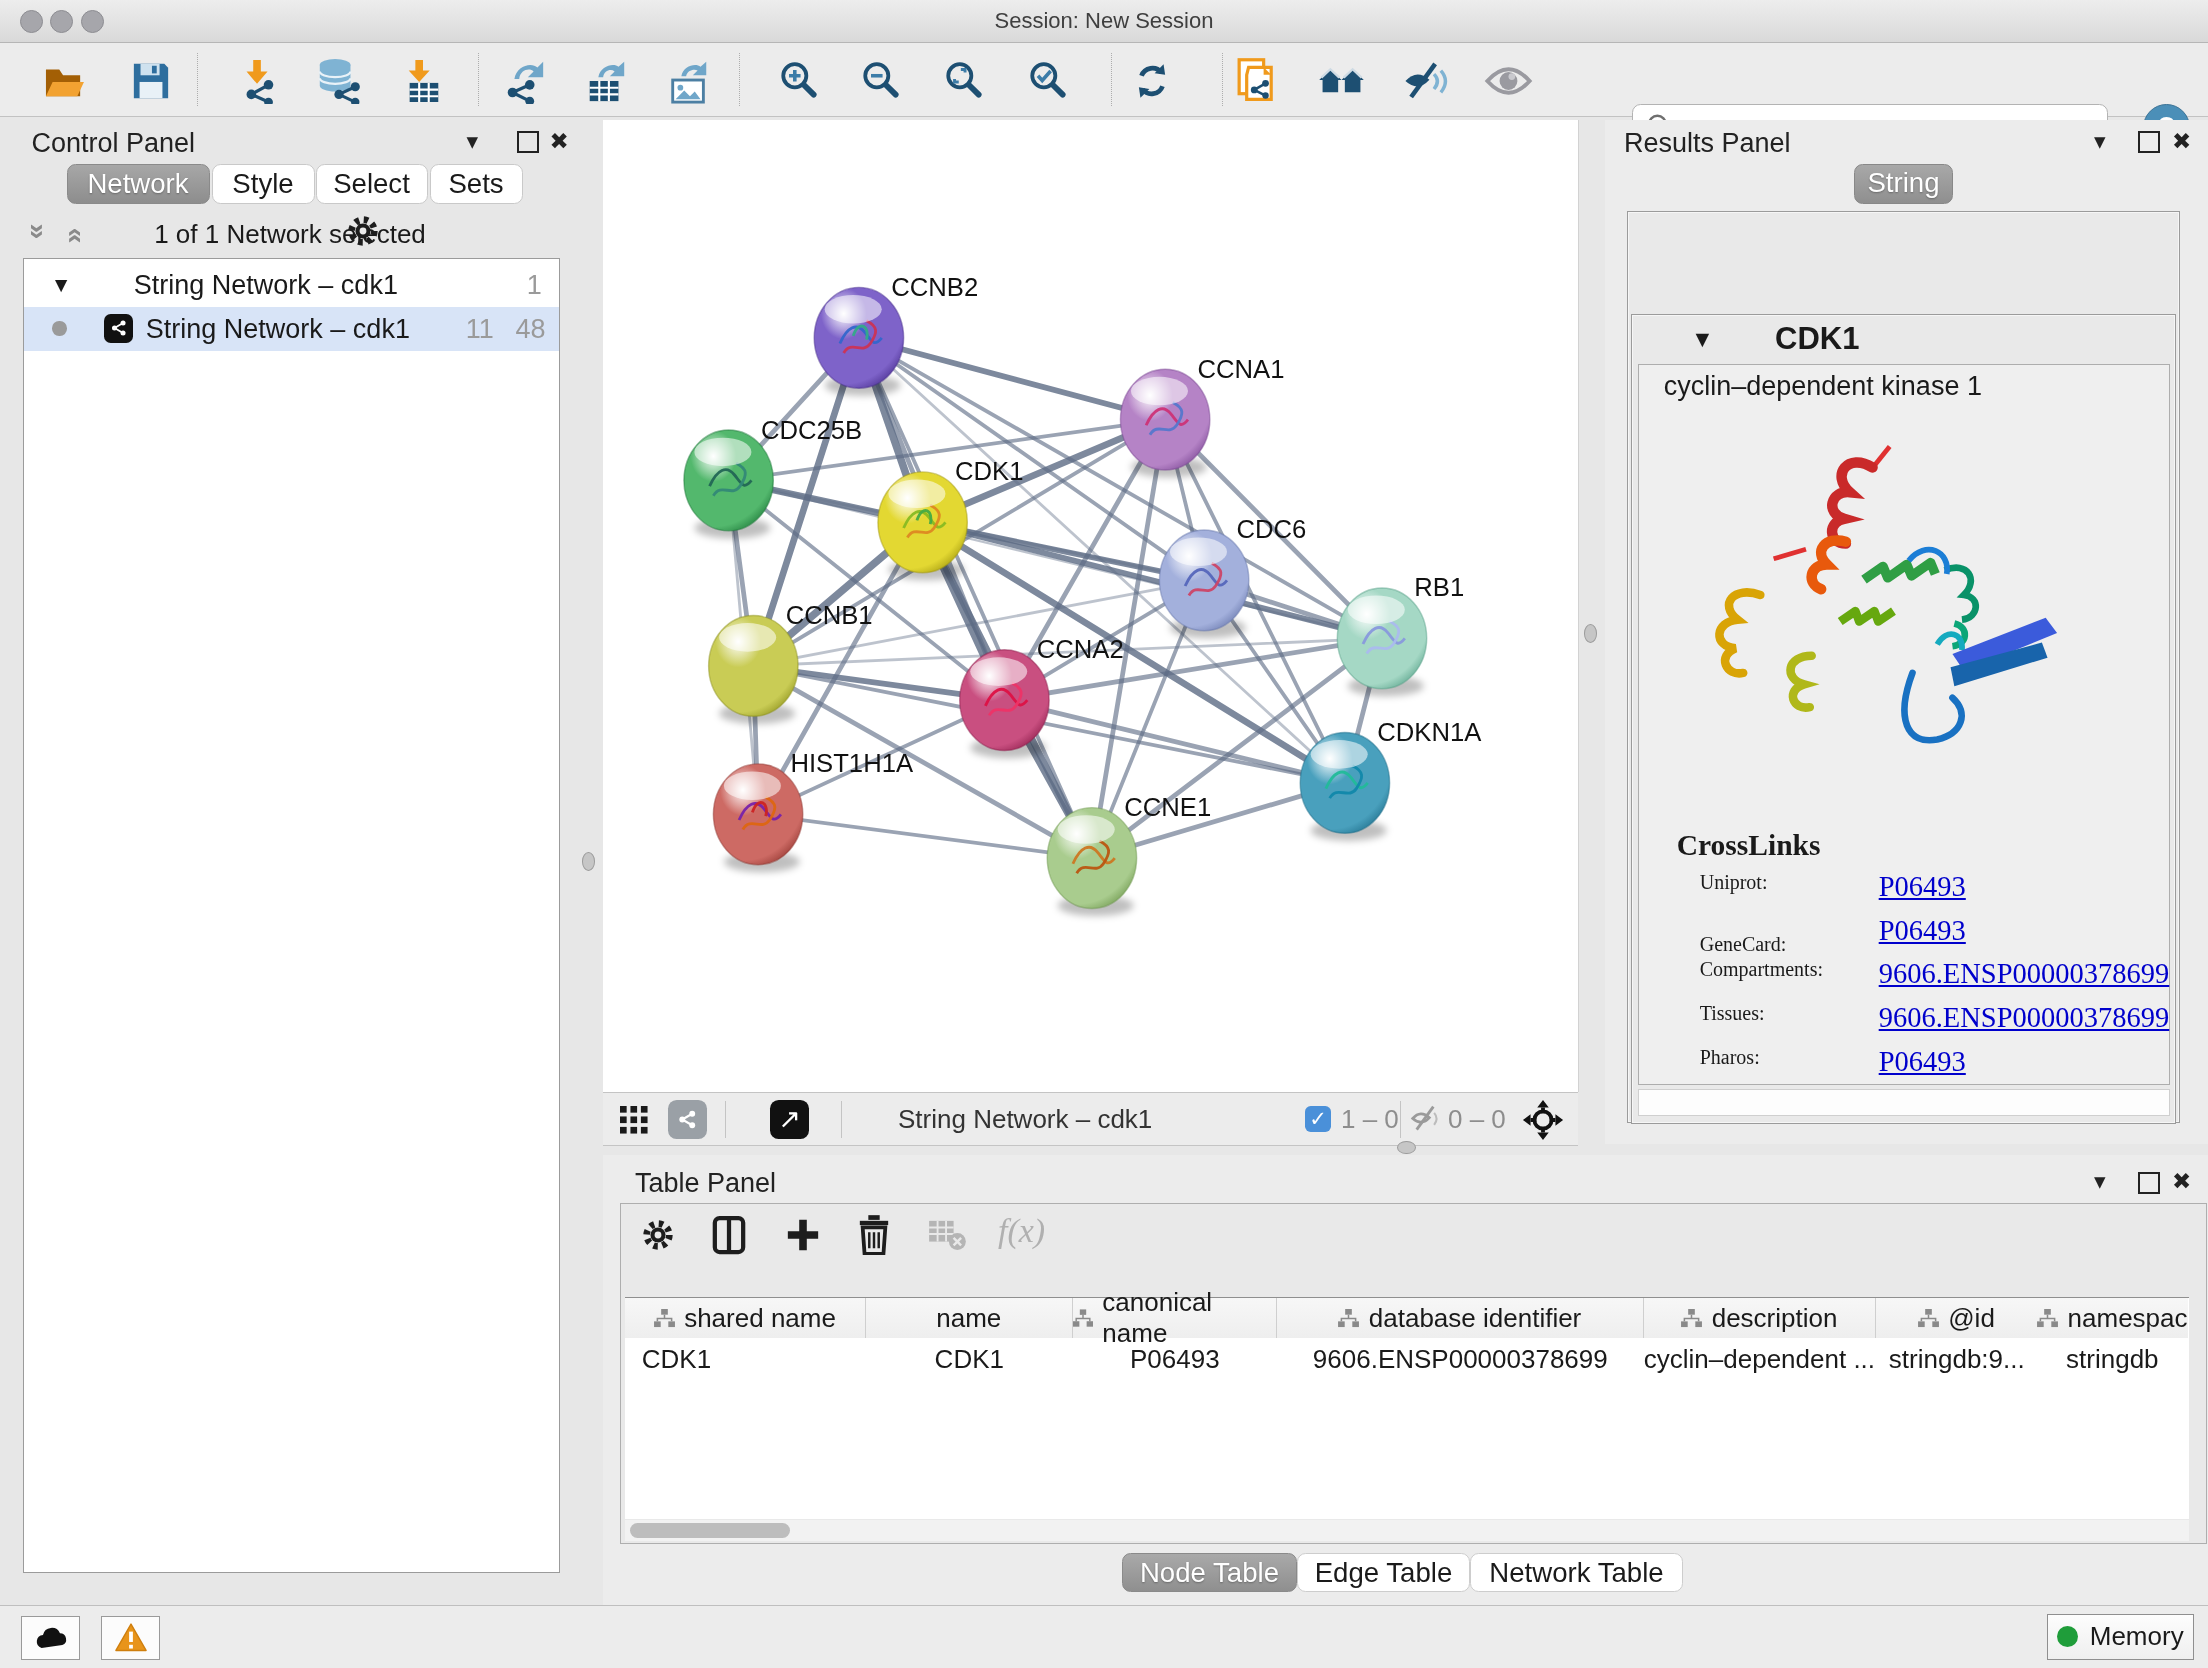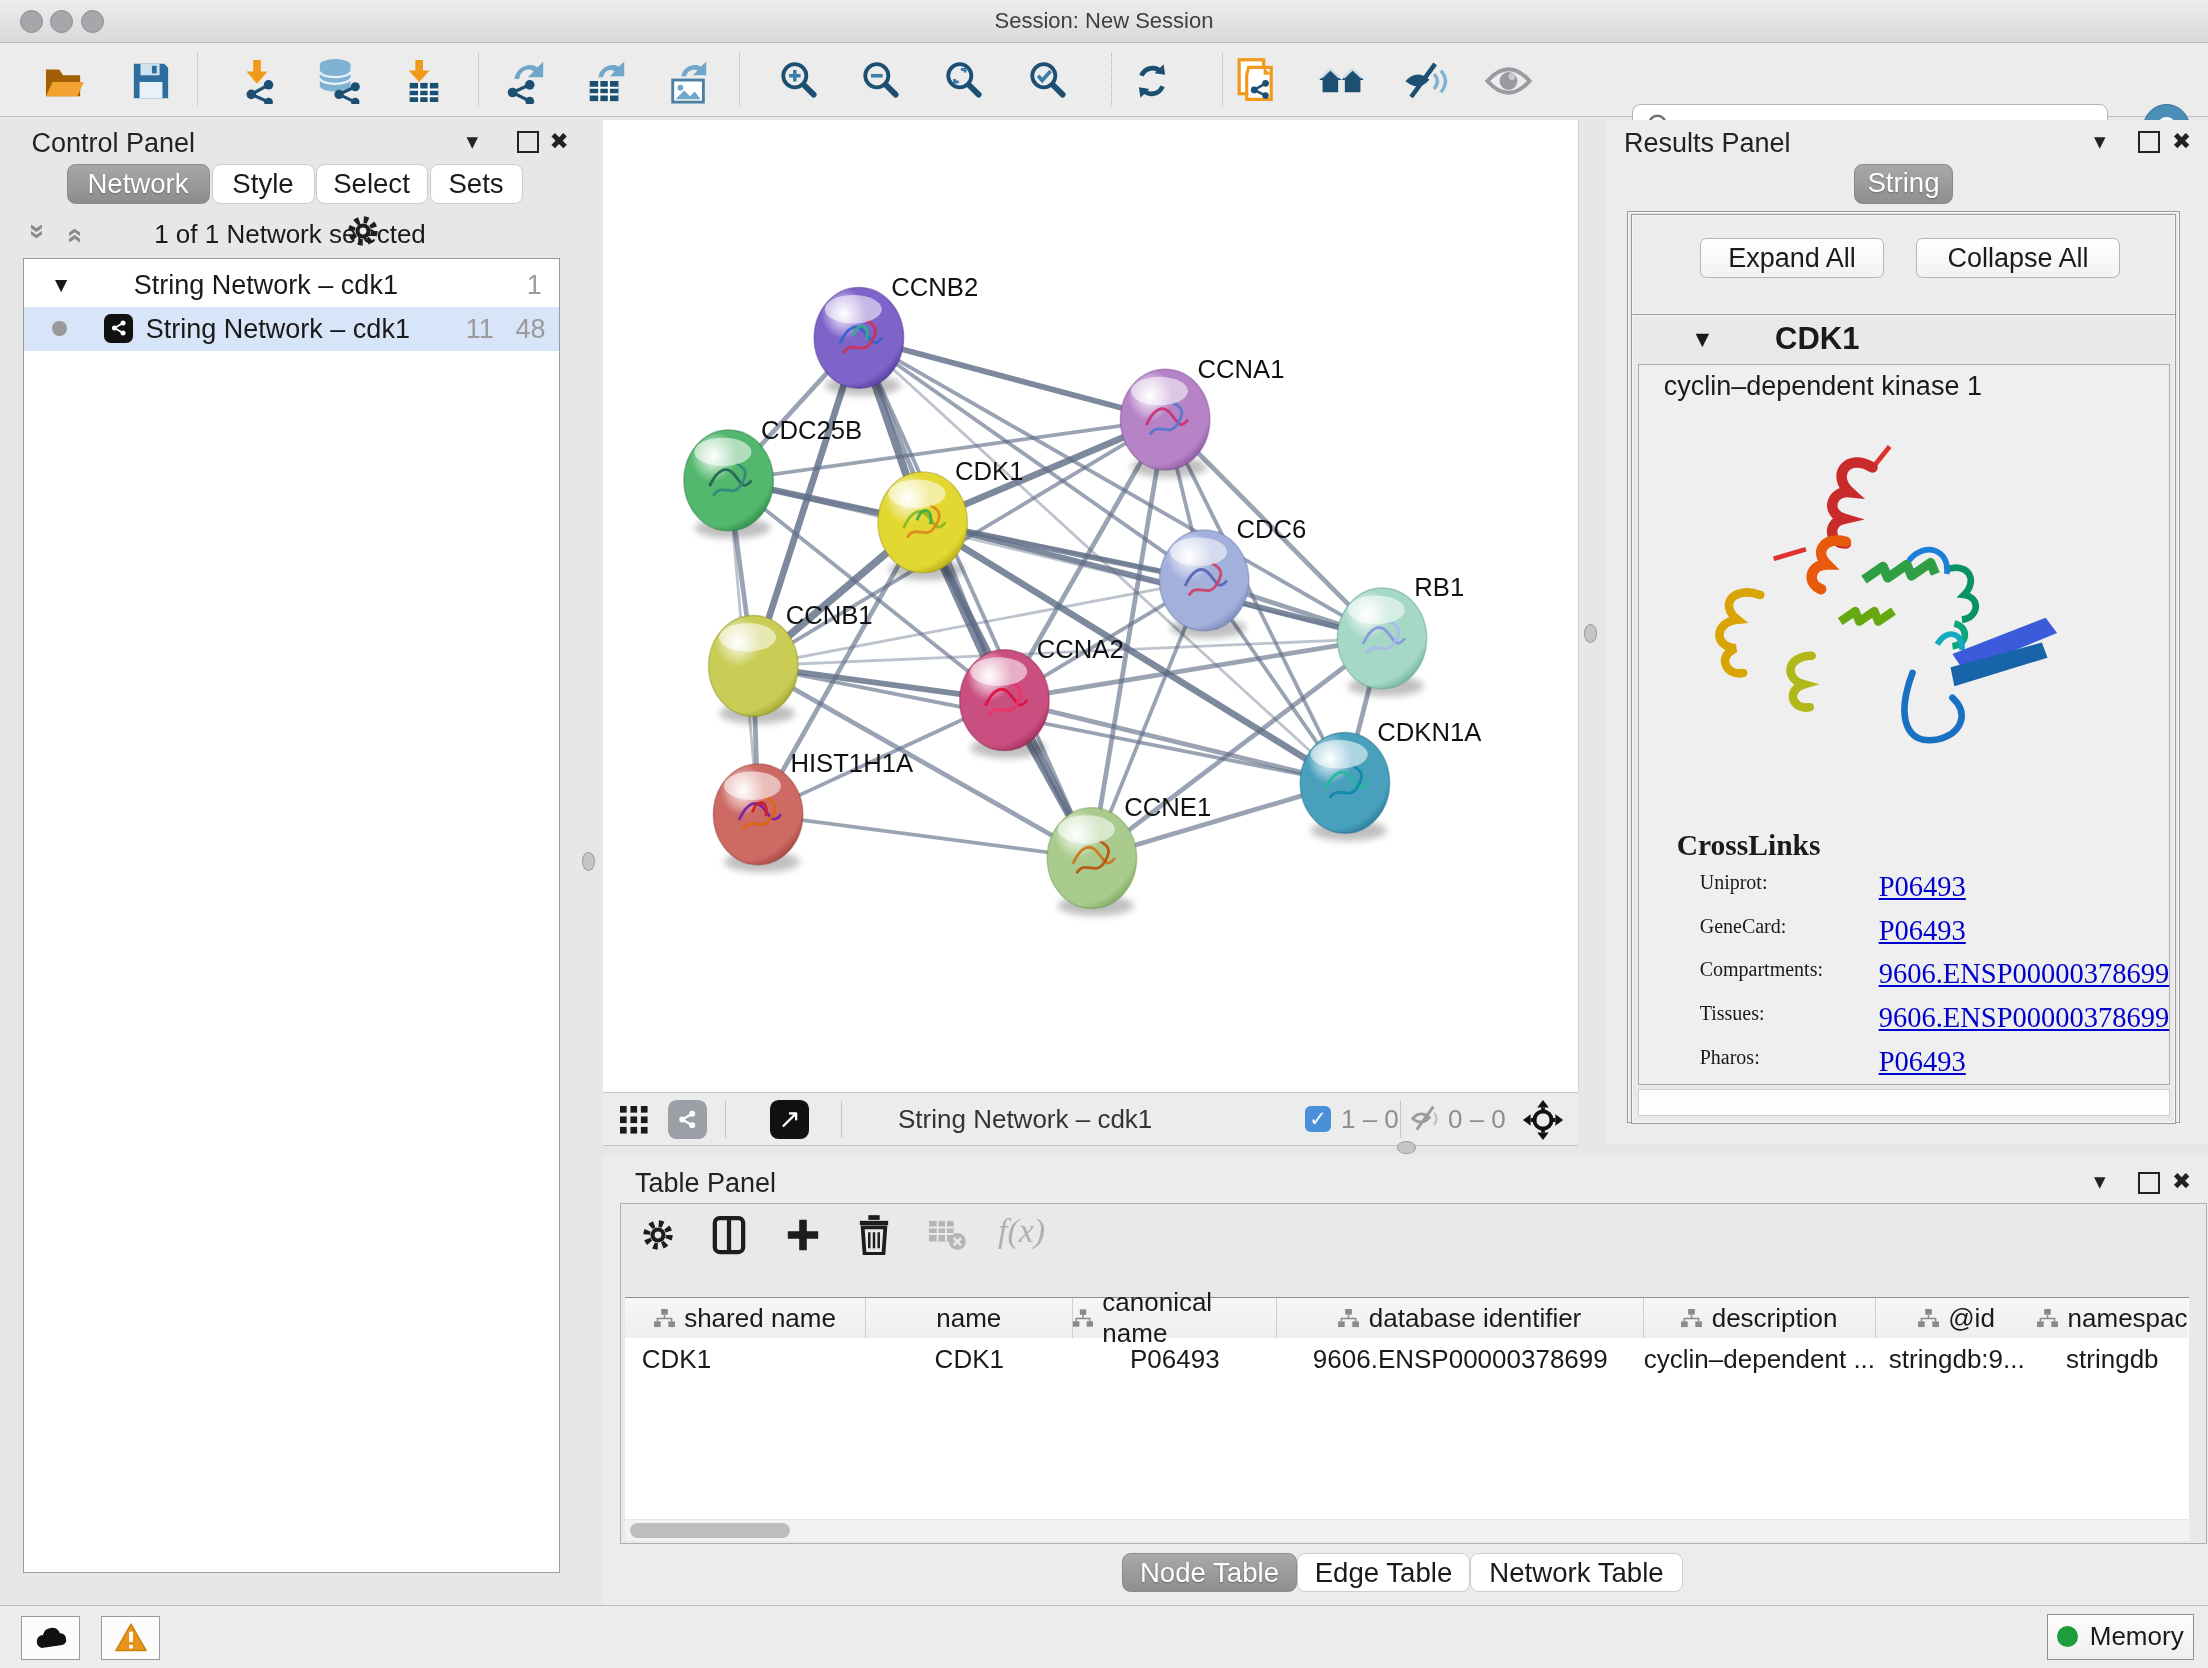--- a/index.html
+++ b/index.html
@@ -556,24 +556,20 @@
 
 <div class="abs" id="rp">
   <div class="abs pnl-title" style="left:19px;top:7.6px">Results Panel</div>
   <div class="abs pnl-ico" style="left:489px;top:7.6px">▾</div>
   <div class="abs" style="left:533px;top:11.4px"><span class="sqico"></span></div>
   <div class="abs pnl-ico" style="left:567px;top:7.6px">✖</div>
 
   <div class="abs rbox" style="top:91px;height:910px"></div>
   <div class="abs" id="stringpill">String</div>
 
-  <div class="abs rbox" style="top:94px;height:99px;left:26px;width:543px;background:#ececec">
-    <div class="wbtn" style="left:68px;top:23px;width:184px">Expand All</div>
-    <div class="wbtn" style="left:284px;top:23px;width:204px">Collapse All</div>
-  </div>
 
   <div class="abs rbox" style="top:194px;height:808px;left:26px;width:543px">
     <div class="abs" style="left:59px;top:11.4px;font-size:23px">▼</div>
     <div class="abs" style="left:143px;top:5.7px;font-size:31px;font-weight:bold">CDK1</div>
     <div class="abs" style="left:5.7px;top:49px;width:530px;height:719px;background:#efefef;border:1px solid #adadad">
       <div class="abs" style="left:25px;top:5.7px;font-size:27px">cyclin–dependent kinase 1</div>
 
       <svg class="abs" style="left:30px;top:53px" width="409" height="371" viewBox="0 0 430 390">
         <path d="M232,30 l-16,20" stroke="#e03131" stroke-width="5" fill="none"></path>
         <path d="M214,52 c-26,-16 -44,8 -24,26 c-20,-2 -26,22 -6,28 c-18,4 -16,26 2,26" fill="none" stroke="#c92a2a" stroke-width="11" stroke-linecap="round"></path>
@@ -587,21 +583,21 @@
         <path d="M300,216 c16,4 14,22 -2,24" fill="none" stroke="#0ca678" stroke-width="7"></path>
         <path d="M252,150 c18,-22 44,-10 40,14" fill="none" stroke="#1c7ed6" stroke-width="6"></path>
         <path d="M282,238 c10,-18 28,-12 26,6" fill="none" stroke="#15aabf" stroke-width="6"></path>
         <polygon points="298,248 396,210 408,226 310,266" fill="#3b5bdb"></polygon>
         <polygon points="300,282 398,252 392,236 296,262" fill="#1864ab"></polygon>
         <path d="M256,268 c-18,48 -6,76 26,70 c26,-6 34,-28 16,-44" fill="none" stroke="#1971c2" stroke-width="7" stroke-linecap="round"></path>
       </svg>
       <div class="abs xl-label" style="left:38px;top:464px;font-weight:bold;font-size:29.5px">CrossLinks</div>
       <div class="abs xl-label" style="left:61px;top:506px">Uniprot:</div>
       <a class="abs xl-link" style="left:240px;top:506px">P06493</a>
-      <div class="abs xl-label" style="left:61px;top:550px">GeneCard:</div>
+      <div class="abs xl-label" style="left:61px;top:568px">GeneCard:</div>
       <a class="abs xl-link" style="left:240px;top:550px">P06493</a>
       <div class="abs xl-label" style="left:61px;top:593px">Compartments:</div>
       <a class="abs xl-link" style="left:240px;top:593px">9606.ENSP00000378699</a>
       <div class="abs xl-label" style="left:61px;top:637px">Tissues:</div>
       <a class="abs xl-link" style="left:240px;top:637px">9606.ENSP00000378699</a>
       <div class="abs xl-label" style="left:61px;top:681px">Pharos:</div>
       <a class="abs xl-link" style="left:240px;top:681px">P06493</a>
     </div>
     <div class="abs" style="left:5.7px;top:774px;width:530px;height:25px;background:#fdfdfd;border:1px solid #cfcfcf"></div>
   </div>

